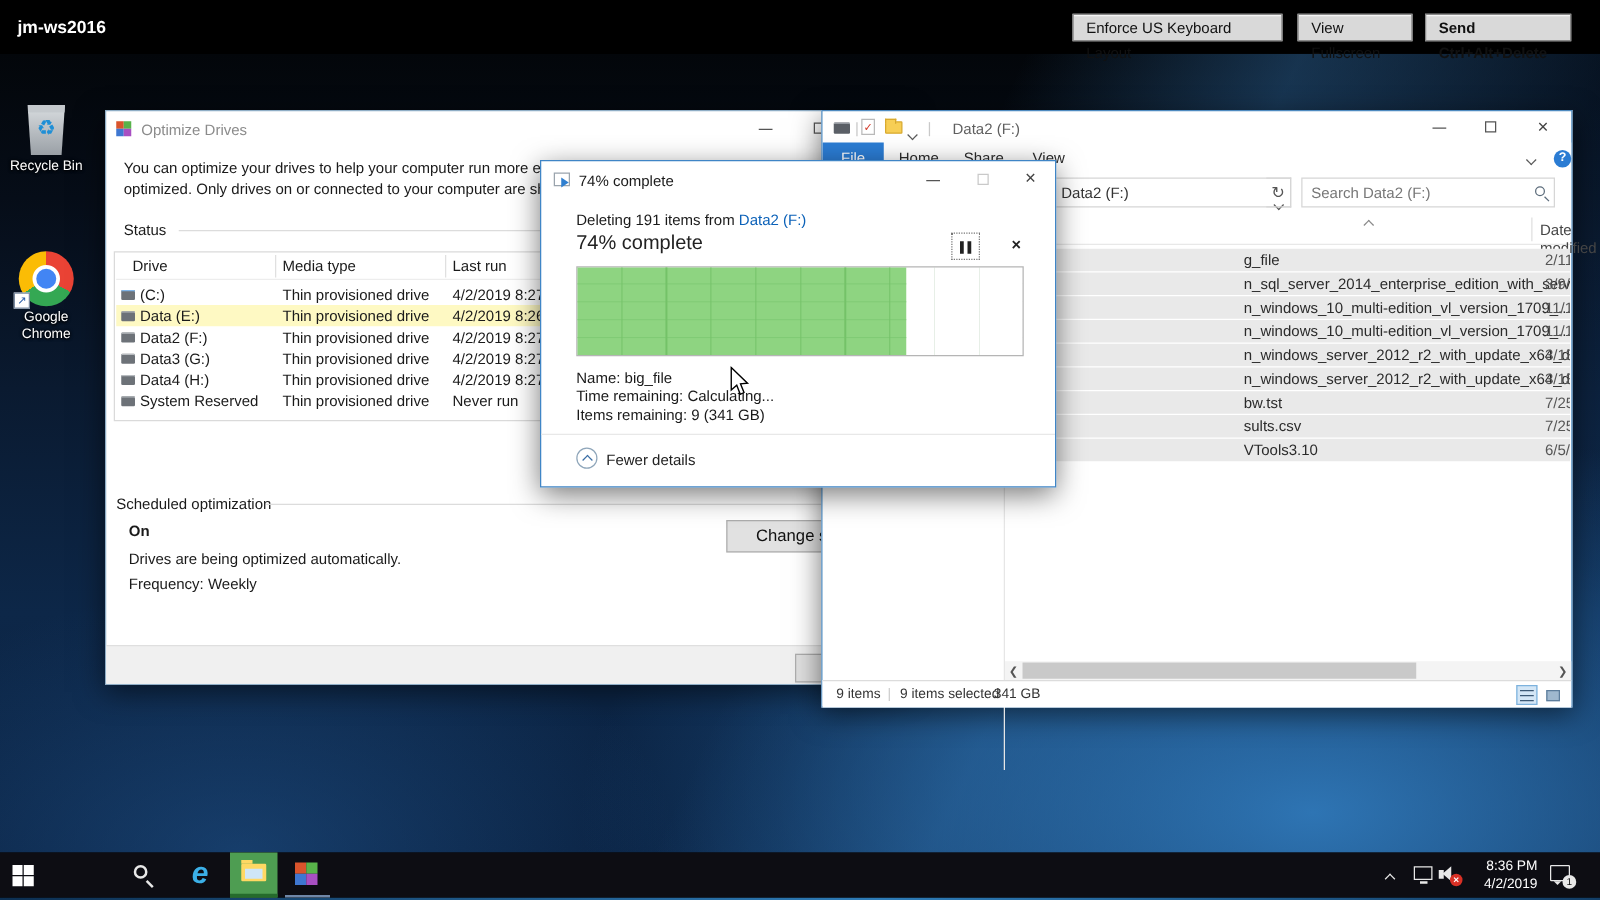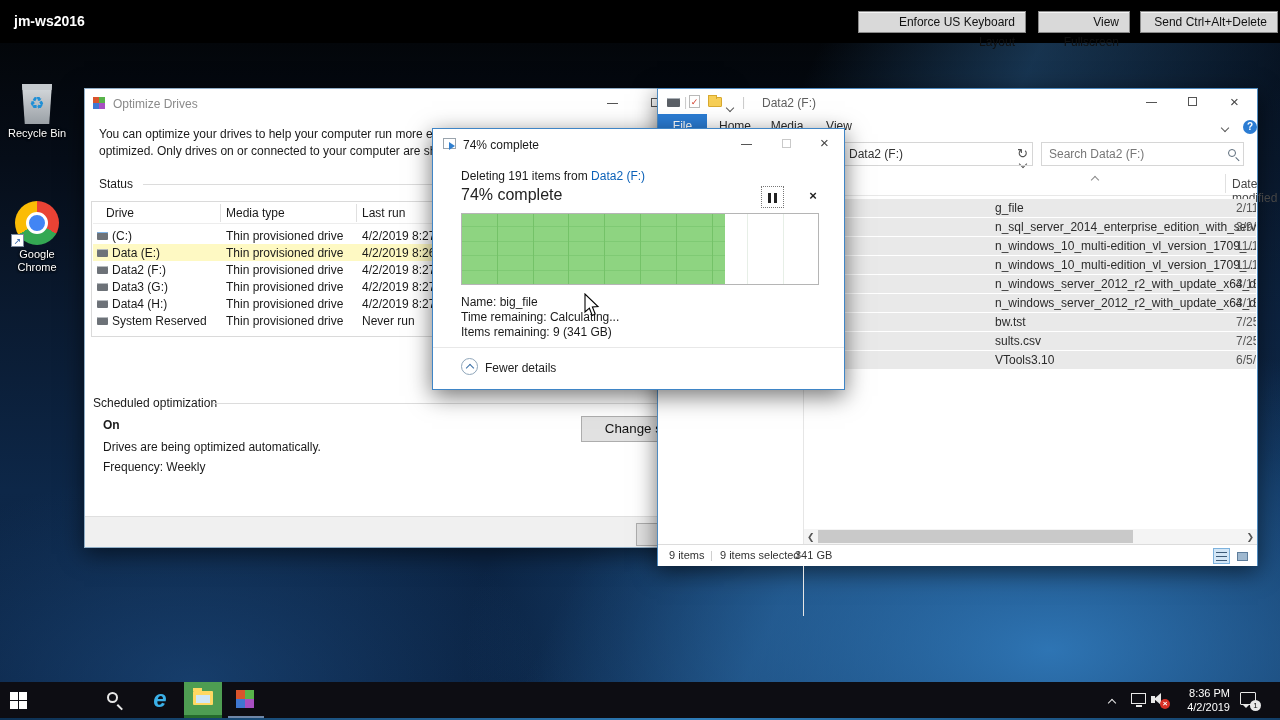--- a/index.html
+++ b/index.html
@@ -5,21 +5,21 @@
   * { margin:0; padding:0; box-sizing:border-box; }
   html,body { width:1280px; height:720px; overflow:hidden; background:#000;
     font-family:"Liberation Sans","DejaVu Sans",sans-serif; font-size:12px; color:#1a1a1a; }
   .abs { position:absolute; }
   #stage { position:relative; width:1280px; height:720px; overflow:hidden; }
 
   
   #topbar { left:0; top:0; width:1280px; height:43px; background:#000; z-index:5; }
   #host-label { left:14px; top:13px; color:#fff; font-size:14px; font-weight:bold; }
   .rv-btn { top:11px; height:22px; background:#d9d9d9; border:1px solid #8a8a8a;
-    color:#111; font-size:12px; text-align:right; line-height:20px; padding:0 10px;
+    color:#111; font-size:12px; text-align:left; line-height:20px; padding:0 10px;
     box-shadow:inset 0 1px 0 #f5f5f5; }
 
   
   #desktop { left:0; top:43px; width:1280px; height:639px; z-index:1;
     background:
       radial-gradient(780px 420px at 82% 95%, rgba(52,130,198,.85), rgba(30,85,140,.35) 55%, rgba(0,0,0,0) 75%),
       radial-gradient(500px 300px at 15% 100%, rgba(35,90,150,.5), rgba(0,0,0,0) 70%),
       linear-gradient(115deg, rgba(0,0,0,0) 52%, rgba(55,125,190,.38) 66%, rgba(18,55,100,.25) 82%),
       linear-gradient(180deg,#03060a 0%, #060d18 18%, #0a1a30 42%, #0d2748 70%, #0a2140 100%);
   }
@@ -184,21 +184,21 @@
 </style>
 </head>
 <body>
 
 <div id="stage">
 
   <div id="topbar" class="abs">
     <span id="host-label" class="abs">jm-ws2016</span>
     <button class="rv-btn abs" style="left:858px; width:168px;">Enforce US Keyboard Layout</button>
     <button class="rv-btn abs" style="left:1038px; width:92px;">View Fullscreen</button>
-    <button class="rv-btn abs" style="left:1140px; width:138px;">Send Ctrl+Alt+Delete</button>
+    <button class="rv-btn abs" style="left:1140px; width:117px;font-weight:bold;">Send Ctrl+Alt+Delete</button>
   </div>
 
   <div id="desktop" class="abs"></div>
   <div id="bottom-strip" class="abs"></div>
 
   <div class="dt-icon abs" style="left:4px; top:84px;">
     <div id="bin-glyph">
       <div class="lid"></div>
         <div class="sym">♻</div>
     </div>
@@ -295,21 +295,21 @@
     <span class="abs" style="left:69px; top:11px;"><i class="chev chev-down"></i></span>
     <span class="qat-sep abs" style="left:84px; top:6px;">|</span>
     <span id="exp-title" class="abs">Data2 (F:)</span>
     <span class="ctl-min abs" style="left:488px; top:13px;"></span>
     <span class="ctl-max abs" style="left:530px; top:8px;"></span>
     <span class="ctl-x abs" style="left:572px; top:8px;">×</span>
 
     <div id="exp-tabs" class="abs">
       <span class="rtab" id="tab-file">File</span>
       <span class="rtab" style="left:53px; width:48px;">Home</span>
-      <span class="rtab" style="left:105px; width:48px;">Media</span>
+      <span class="rtab" style="left:105px; width:48px;">Share</span>
       <span class="rtab" style="left:157px; width:48px;">View</span>
     </div>
     <span class="abs" style="left:564px; top:31px;"><i class="chev chev-down"></i></span>
     <span id="exp-help" class="abs">?</span>
 
     <div id="addr-row" class="abs">
       <div id="addr-box" class="abs">
         <span>Data2 (F:)</span>
         <span class="abs" style="right:6px; top:9px;"><i class="chev chev-down"></i></span>
       </div>

